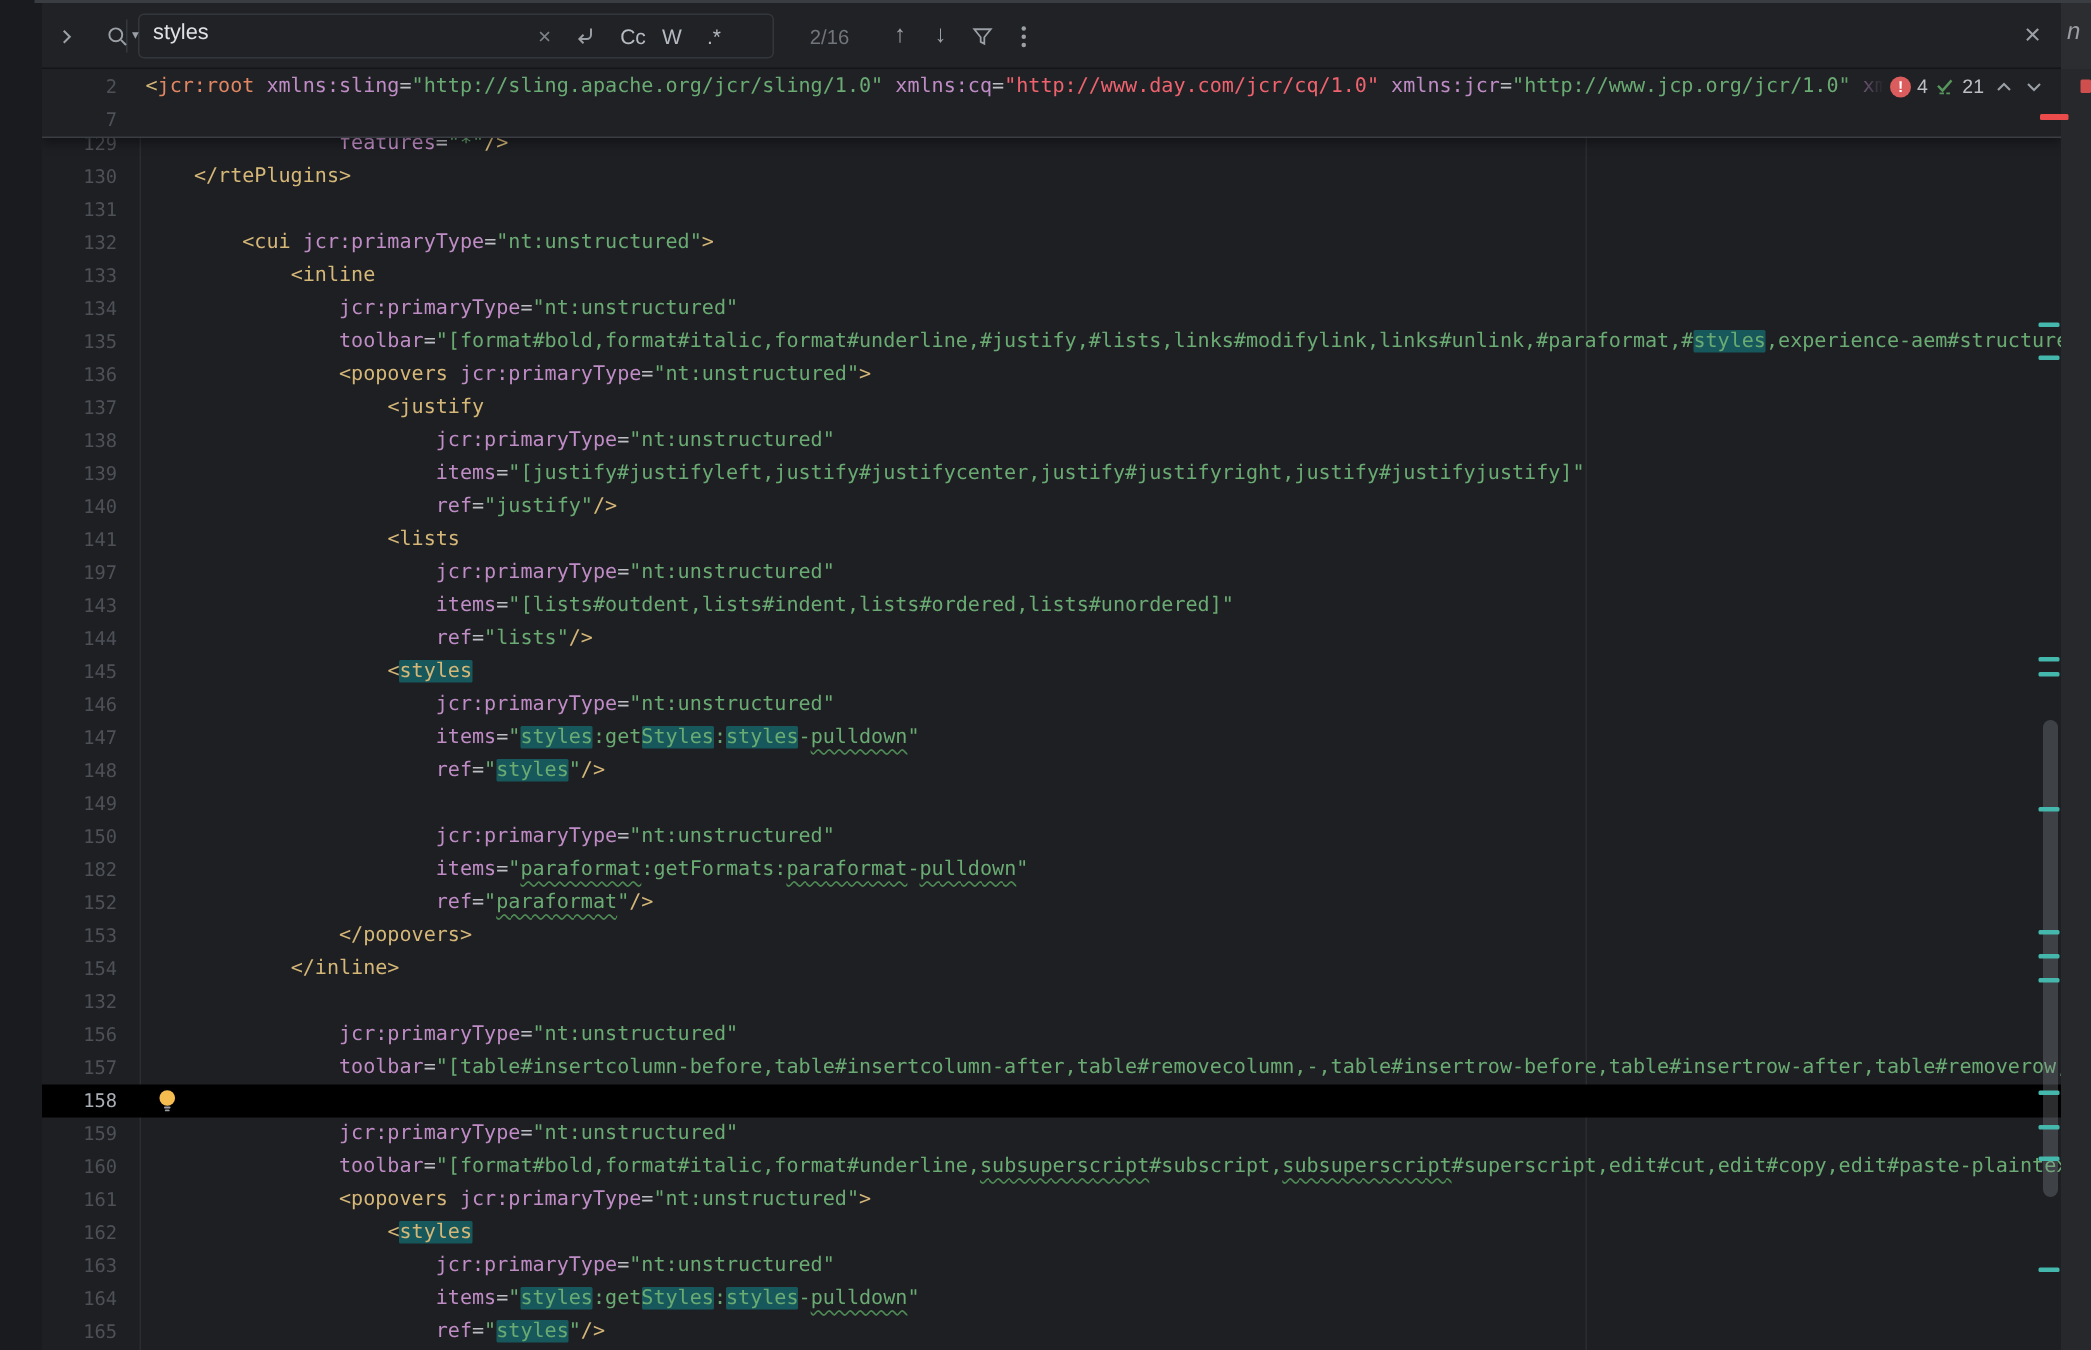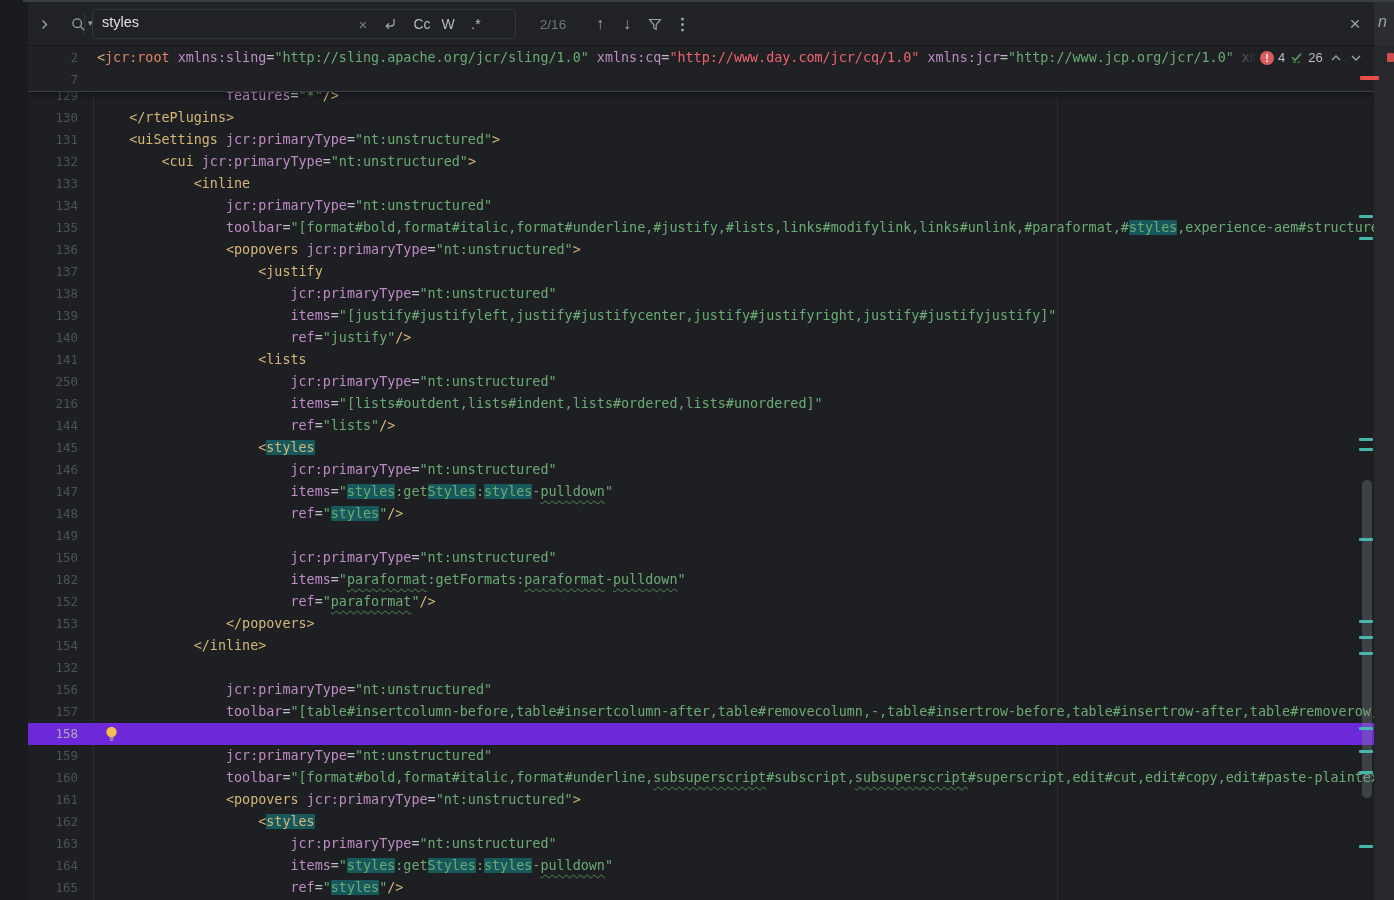--- a/index.html
+++ b/index.html
@@ -42,21 +42,21 @@
   #tb-kebab { left:641px; width:26px; }
   .kebab-dots { width:3px; height:3px; border-radius:50%; background:#9ba0a6;
                 box-shadow:0 -5.5px 0 #9ba0a6, 0 5.5px 0 #9ba0a6; }
   #tb-close { left:1312px; width:30px; font-size:19px; color:#9ba0a6; }
 
   
   #editor { position:absolute; left:28px; top:46px; width:1346px; height:854px; overflow:hidden; z-index:10; }
   #colguide { position:absolute; left:1029px; top:0; width:1px; height:854px; background:#2a2c30; }
   #gutline  { position:absolute; left:65px; top:0; width:1px; height:854px; background:#2b2d31; }
   .row { position:absolute; left:0; width:1346px; height:22px; }
-  .row.caret { background:#6d28d9; }
+  .row.caret { background:#000000; }
   .lnum { position:absolute; left:0; top:0; width:50px; height:22px; line-height:22px; text-align:right;
           font-family:"DejaVu Sans Mono","Liberation Mono",monospace; font-size:12.5px; color:#4d5157; }
   .row.caret .lnum { color:#a9adb5; }
   .code { position:absolute; left:69px; top:0; height:22px; line-height:22px; white-space:pre;
           font-family:"DejaVu Sans Mono","Liberation Mono",monospace; font-size:13.4px; color:#bcbec4; }
   .tg { color:#d5b778; }
   .rt { color:#e08662; }
   .at { color:#bf8cc5; }
   .df { color:#bcbec4; }
   .st { color:#6aab73; }
@@ -96,21 +96,20 @@
         <div class="row" style="top: 39px;">
           <span class="lnum">129</span>
           <span class="code">                <span class="at">features</span><span class="df">=</span><span class="st">"*"</span><span class="tg">/&gt;</span></span>
         </div>
         <div class="row" style="top: 61px;">
           <span class="lnum">130</span>
           <span class="code">    <span class="tg">&lt;/rtePlugins&gt;</span></span>
         </div>
         <div class="row" style="top: 83px;">
           <span class="lnum">131</span>
-          <span class="code">    <span class="tg">&lt;uiSettings </span><span class="at">jcr:primaryType</span><span class="df">=</span><span class="st">"nt:unstructured"</span><span class="tg">&gt;</span></span>
         </div>
         <div class="row" style="top: 105px;">
           <span class="lnum">132</span>
           <span class="code">        <span class="tg">&lt;cui </span><span class="at">jcr:primaryType</span><span class="df">=</span><span class="st">"nt:unstructured"</span><span class="tg">&gt;</span></span>
         </div>
         <div class="row" style="top: 127px;">
           <span class="lnum">133</span>
           <span class="code">            <span class="tg">&lt;inline</span></span>
         </div>
         <div class="row" style="top: 149px;">
@@ -139,25 +138,25 @@
         </div>
         <div class="row" style="top: 281px;">
           <span class="lnum">140</span>
           <span class="code">                        <span class="at">ref</span><span class="df">=</span><span class="st">"justify"</span><span class="tg">/&gt;</span></span>
         </div>
         <div class="row" style="top: 303px;">
           <span class="lnum">141</span>
           <span class="code">                    <span class="tg">&lt;lists</span></span>
         </div>
         <div class="row" style="top: 325px;">
-          <span class="lnum">250</span>
+          <span class="lnum">197</span>
           <span class="code">                        <span class="at">jcr:primaryType</span><span class="df">=</span><span class="st">"nt:unstructured"</span></span>
         </div>
         <div class="row" style="top: 347px;">
-          <span class="lnum">216</span>
+          <span class="lnum">143</span>
           <span class="code">                        <span class="at">items</span><span class="df">=</span><span class="st">"[lists#outdent,lists#indent,lists#ordered,lists#unordered]"</span></span>
         </div>
         <div class="row" style="top: 369px;">
           <span class="lnum">144</span>
           <span class="code">                        <span class="at">ref</span><span class="df">=</span><span class="st">"lists"</span><span class="tg">/&gt;</span></span>
         </div>
         <div class="row" style="top: 391px;">
           <span class="lnum">145</span>
           <span class="code">                    <span class="tg">&lt;</span><span class="tg m">styles</span></span>
         </div>
@@ -261,21 +260,21 @@
       <span class="w-ico">
           <span class="err-circ">!</span>
         </span>
       <span>4</span>
       <span class="w-ico">
         <svg width="15" height="15" viewBox="0 0 15 15">
           <path d="M3 7.2 6 10.4 12 3.6" fill="none" stroke="#57965c" stroke-width="1.6"></path>
           <path d="M4 12.2h3 M8.5 12.2h2.5" stroke="#57965c" stroke-width="1.1"></path>
         </svg>
         </span>
-      <span>26</span>
+      <span>21</span>
       <span class="w-ico" style="margin-left:3px;">
         <svg width="12" height="8" viewBox="0 0 12 8">
             <path d="M2 6 6 2l4 4" fill="none" stroke="#9ba0a6" stroke-width="1.4"></path>
           </svg>
         </span>
       <span class="w-ico" style="margin-left:4px;">
         <svg width="12" height="8" viewBox="0 0 12 8">
             <path d="M2 2l4 4 4-4" fill="none" stroke="#9ba0a6" stroke-width="1.4"></path>
           </svg>
         </span>

